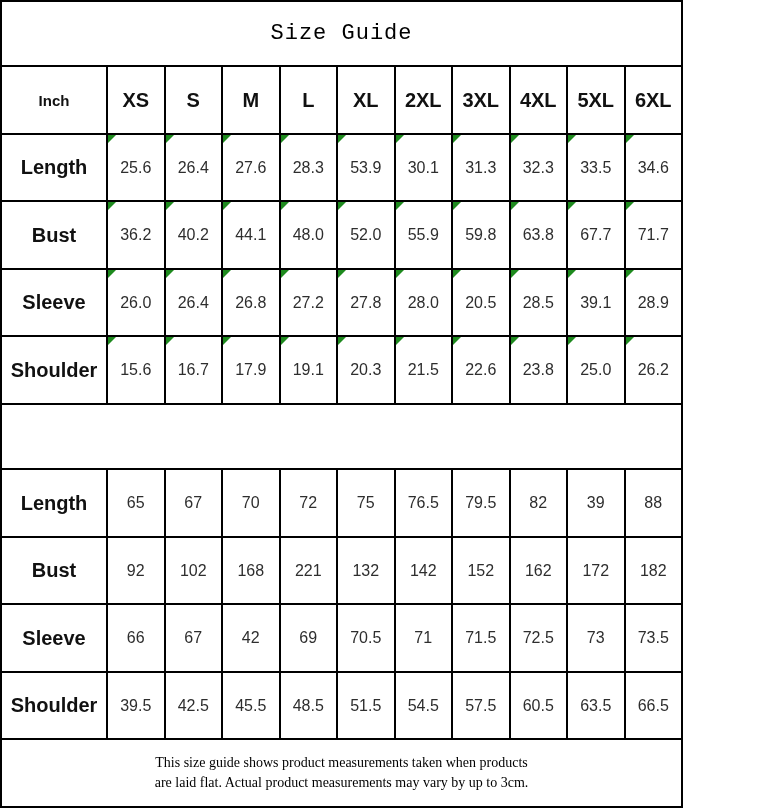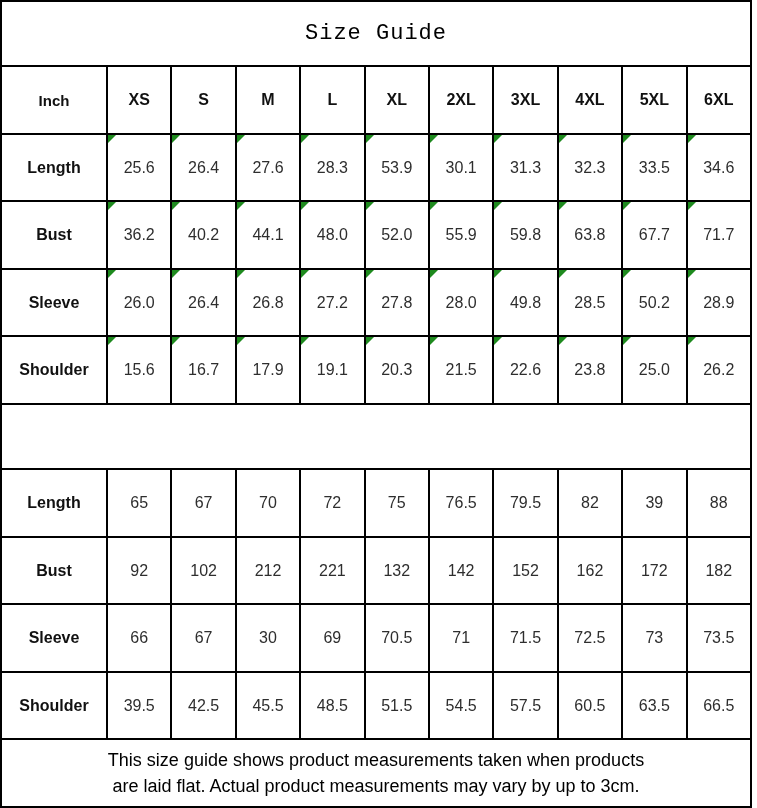--- a/index.html
+++ b/index.html
@@ -1,20 +1,20 @@
 <!DOCTYPE html>
 <html style="--marker-green: #1e8a1e; --line: #000000;"><head>
 <meta charset="utf-8">
 <style>
   :root { --marker-green: #1e8a1e; --line: #000; }
   html, body { margin: 0; padding: 0; background: #fff; }
   body { width: 757px; }
 
   table.size-guide {
-    width: 752px;
+    width: 683px;
     height: 808px;
     border-collapse: collapse;
     table-layout: fixed;
     background: #86efac;
   }
   table.size-guide td {
     border: 2px solid var(--line);
     text-align: center;
     vertical-align: middle;
     padding: 0;
@@ -28,21 +28,21 @@
     font-size: 22px;
     color: #000;
     letter-spacing: 1px;
   }
 
   tr.std-row { height: 62px; padding-left: 48px; }
 
   td.unit-cell, td.size-cell, td.label-cell {
     font-family: "Liberation Sans", "DejaVu Sans", sans-serif;
     font-weight: bold;
-    font-size: 16px;
+    font-size: 20px;
     color: #111;
   }
   td.unit-cell { font-size: 15px; }
 
   td.value-cell {
     font-family: "Liberation Sans", "DejaVu Sans", sans-serif;
     font-size: 16px;
     font-weight: normal;
     color: #2e2e2e;
     position: relative;
@@ -55,22 +55,22 @@
     width: 0;
     height: 0;
     border-top: 8px solid var(--marker-green);
     border-right: 8px solid transparent;
   }
 
   tr.gap-row td { height: 58px; }
 
   tr.footer-row td {
     height: 60px;
-    font-family: Liberation Sans, sans-serif;
-    font-size: 18px;
+    font-family: Liberation Serif, serif;
+    font-size: 14px;
     color: #000;
     line-height: 1.45;
   }
 </style>
 </head>
 <body>
 
 <table class="size-guide">
   <colgroup>
     <col style="width:106px">
@@ -120,23 +120,23 @@
         <td class="value-cell"><span class="corner-marker"></span><span>71.7</span></td>
       </tr>
       <tr class="std-row">
         <td class="label-cell">Sleeve</td>
         <td class="value-cell"><span class="corner-marker"></span><span>26.0</span></td>
         <td class="value-cell"><span class="corner-marker"></span><span>26.4</span></td>
         <td class="value-cell"><span class="corner-marker"></span><span>26.8</span></td>
         <td class="value-cell"><span class="corner-marker"></span><span>27.2</span></td>
         <td class="value-cell"><span class="corner-marker"></span><span>27.8</span></td>
         <td class="value-cell"><span class="corner-marker"></span><span>28.0</span></td>
-        <td class="value-cell"><span class="corner-marker"></span><span>49.8</span></td>
+        <td class="value-cell"><span class="corner-marker"></span><span>20.5</span></td>
         <td class="value-cell"><span class="corner-marker"></span><span>28.5</span></td>
-        <td class="value-cell"><span class="corner-marker"></span><span>50.2</span></td>
+        <td class="value-cell"><span class="corner-marker"></span><span>39.1</span></td>
         <td class="value-cell"><span class="corner-marker"></span><span>28.9</span></td>
       </tr>
       <tr class="std-row">
         <td class="label-cell">Shoulder</td>
         <td class="value-cell"><span class="corner-marker"></span><span>15.6</span></td>
         <td class="value-cell"><span class="corner-marker"></span><span>16.7</span></td>
         <td class="value-cell"><span class="corner-marker"></span><span>17.9</span></td>
         <td class="value-cell"><span class="corner-marker"></span><span>19.1</span></td>
         <td class="value-cell"><span class="corner-marker"></span><span>20.3</span></td>
         <td class="value-cell"><span class="corner-marker"></span><span>21.5</span></td>
@@ -158,34 +158,34 @@
         <td class="value-cell"><span>76.5</span></td>
         <td class="value-cell"><span>79.5</span></td>
         <td class="value-cell"><span>82</span></td>
         <td class="value-cell"><span>39</span></td>
         <td class="value-cell"><span>88</span></td>
       </tr>
       <tr class="std-row">
         <td class="label-cell">Bust</td>
         <td class="value-cell"><span>92</span></td>
         <td class="value-cell"><span>102</span></td>
-        <td class="value-cell"><span>212</span></td>
+        <td class="value-cell"><span>168</span></td>
         <td class="value-cell"><span>221</span></td>
         <td class="value-cell"><span>132</span></td>
         <td class="value-cell"><span>142</span></td>
         <td class="value-cell"><span>152</span></td>
         <td class="value-cell"><span>162</span></td>
         <td class="value-cell"><span>172</span></td>
         <td class="value-cell"><span>182</span></td>
       </tr>
       <tr class="std-row">
         <td class="label-cell">Sleeve</td>
         <td class="value-cell"><span>66</span></td>
         <td class="value-cell"><span>67</span></td>
-        <td class="value-cell"><span>30</span></td>
+        <td class="value-cell"><span>42</span></td>
         <td class="value-cell"><span>69</span></td>
         <td class="value-cell"><span>70.5</span></td>
         <td class="value-cell"><span>71</span></td>
         <td class="value-cell"><span>71.5</span></td>
         <td class="value-cell"><span>72.5</span></td>
         <td class="value-cell"><span>73</span></td>
         <td class="value-cell"><span>73.5</span></td>
       </tr>
       <tr class="std-row">
         <td class="label-cell">Shoulder</td>

